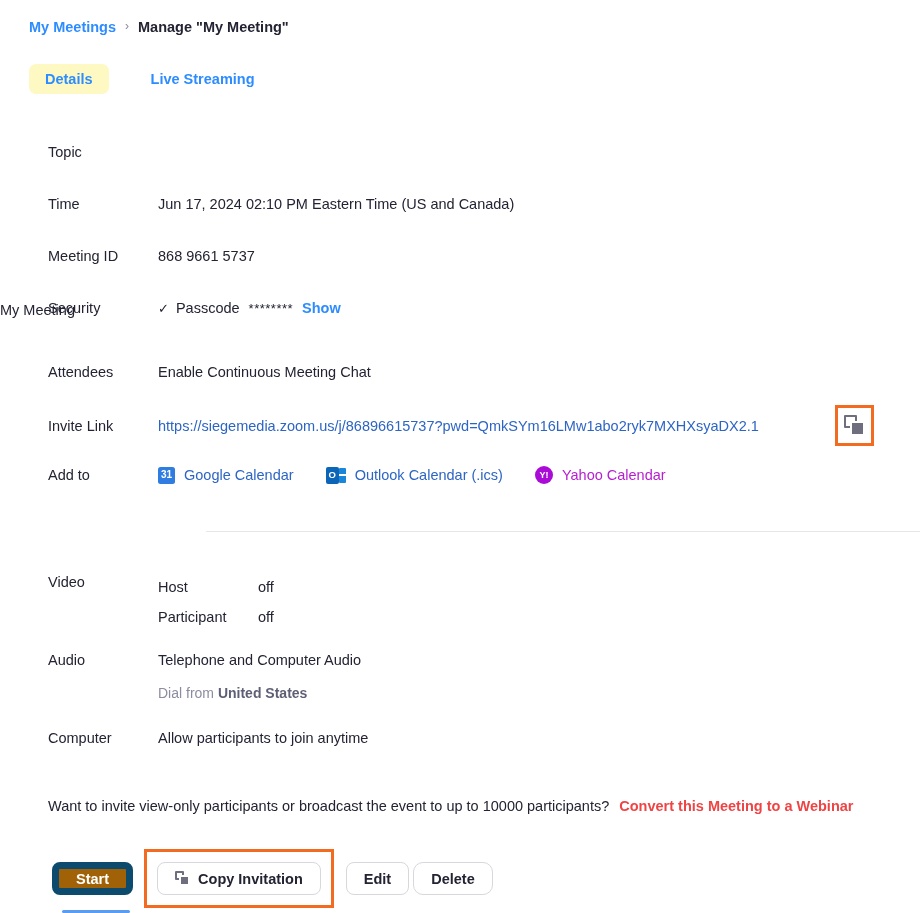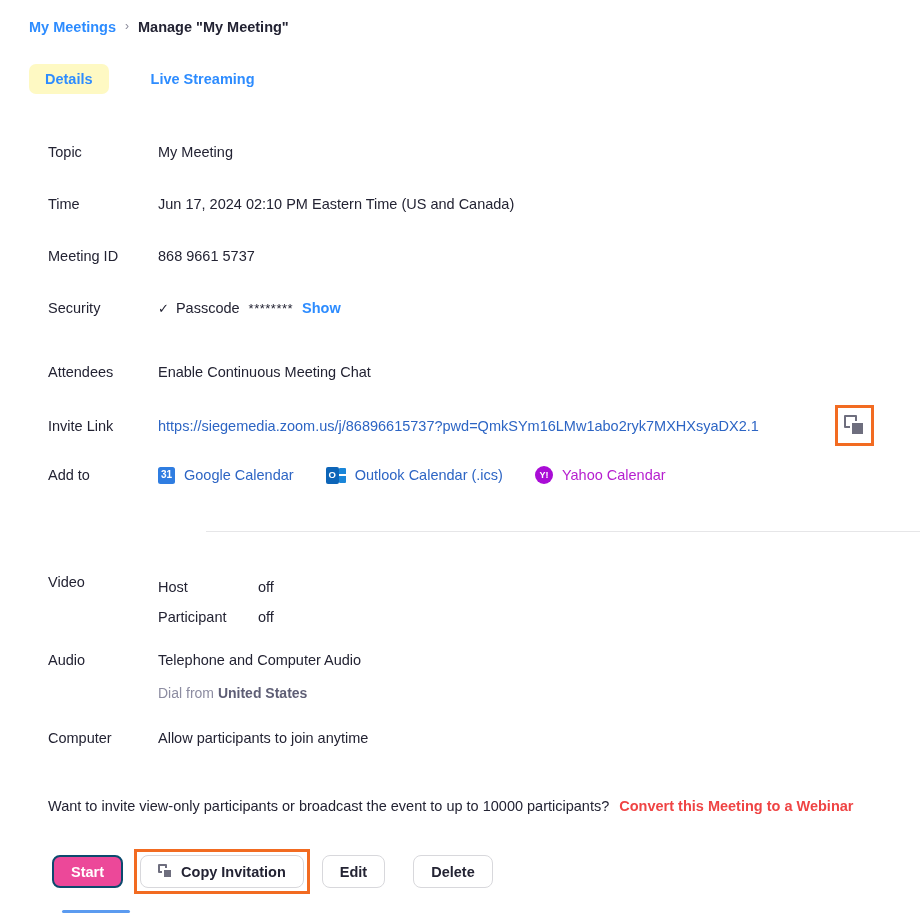--- a/index.html
+++ b/index.html
@@ -79,21 +79,21 @@
     line-height: 20px;
   }
   .row-value {
     flex: 1 1 auto;
     font-size: 14.5px;
     color: #232333;
     line-height: 20px;
     min-width: 0;
   }
 
-  .r-topic     { height: 52px; padding-top: 20px; }
+  .r-topic     { height: 52px; padding-top: 20px; flex-direction: column; }
   .r-time      { height: 52px; padding-top: 20px; }
   .r-meetingid { height: 52px; padding-top: 20px; }
   .r-security  { height: 64px; padding-top: 20px; }
   .r-attendees { height: 54px; padding-top: 20px; }
   .r-invite    { height: 52px; padding-top: 20px; }
   .r-addto     { height: 64px; padding-top: 17px; }
 
   
   .passcode-wrap { display: flex; align-items: baseline; }
   .check-icon {
@@ -276,38 +276,38 @@
     border-radius: 8px;
     height: 33px;
     display: flex;
     align-items: center;
     justify-content: center;
     cursor: pointer;
     white-space: nowrap;
     padding: 0 17px;
   }
   .btn-start {
-    background: #ec4899;
+    background: #a16207;
     color: #ffffff;
-    border: 2px solid #0c4a6e;
+    border: 7px solid #0c4a6e;
   }
   .btn-plain {
     background: #ffffff;
     color: #232333;
     border: 1px solid #D8D8DC;
   }
   .copy-invite-wrap {
     border: 3px solid #F26B21;
-    padding: 3px;
+    padding: 10px;
     margin-left: 11px;
     display: flex;
   }
   .btn-copy-invite .mini-copy { margin-right: 8px; }
   .btn-edit { margin-left: 12px; }
-  .btn-delete { margin-left: 28px; }
+  .btn-delete { margin-left: 4px; border-radius: 10px; }
 
   
   .copy-glyph { position: relative; display: inline-block; }
   .copy-glyph .sq-back {
     position: absolute;
     left: 0; top: 0;
     border: 2px solid #6E6E7E;
     background: #ffffff;
     border-radius: 1px;
   }

